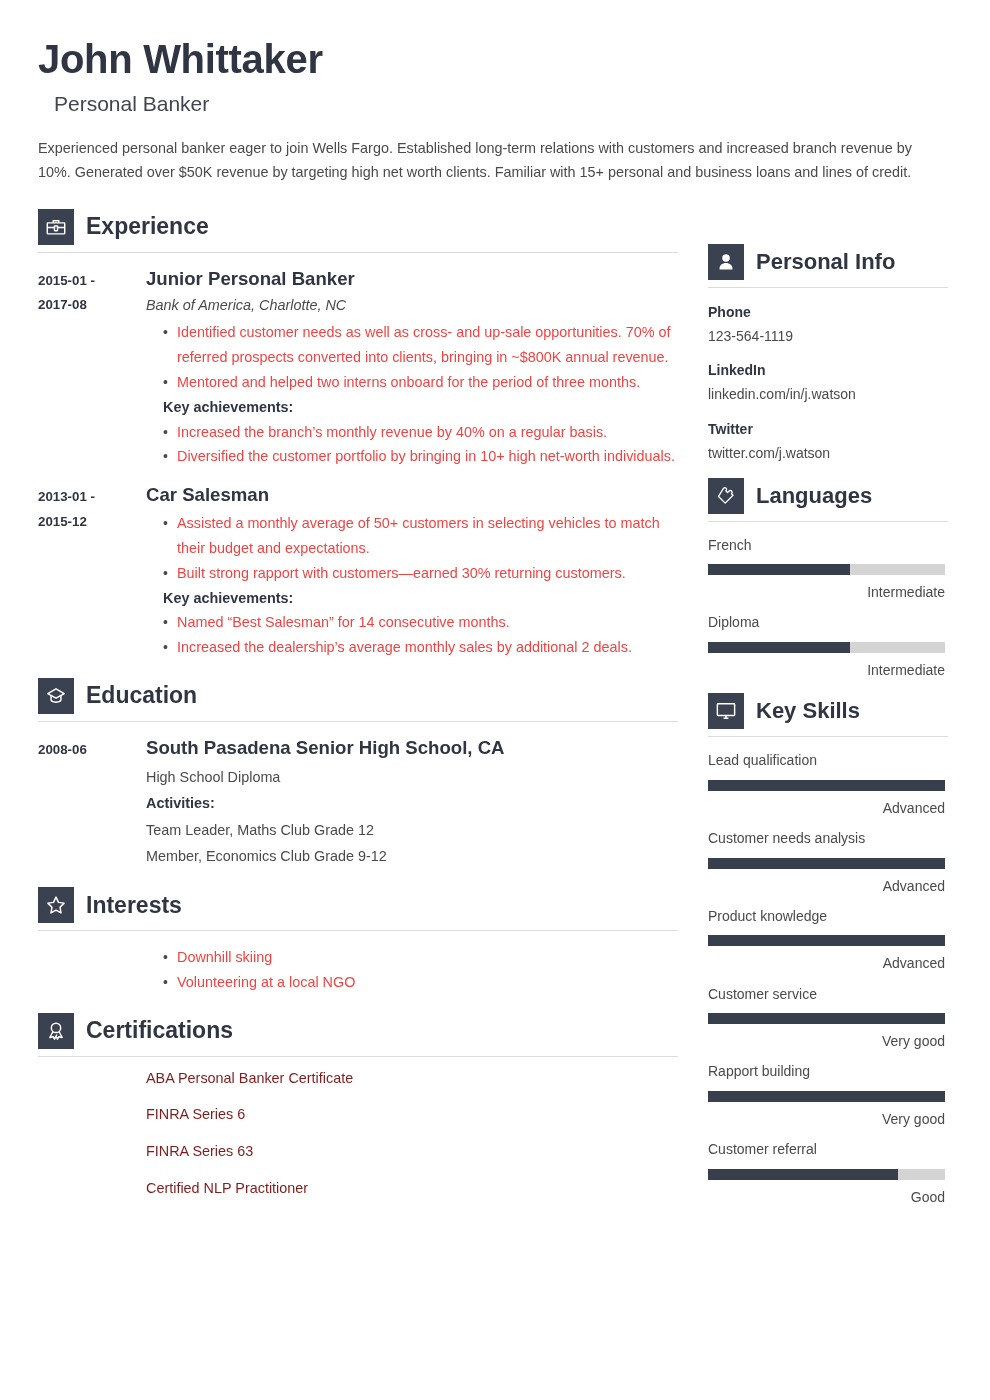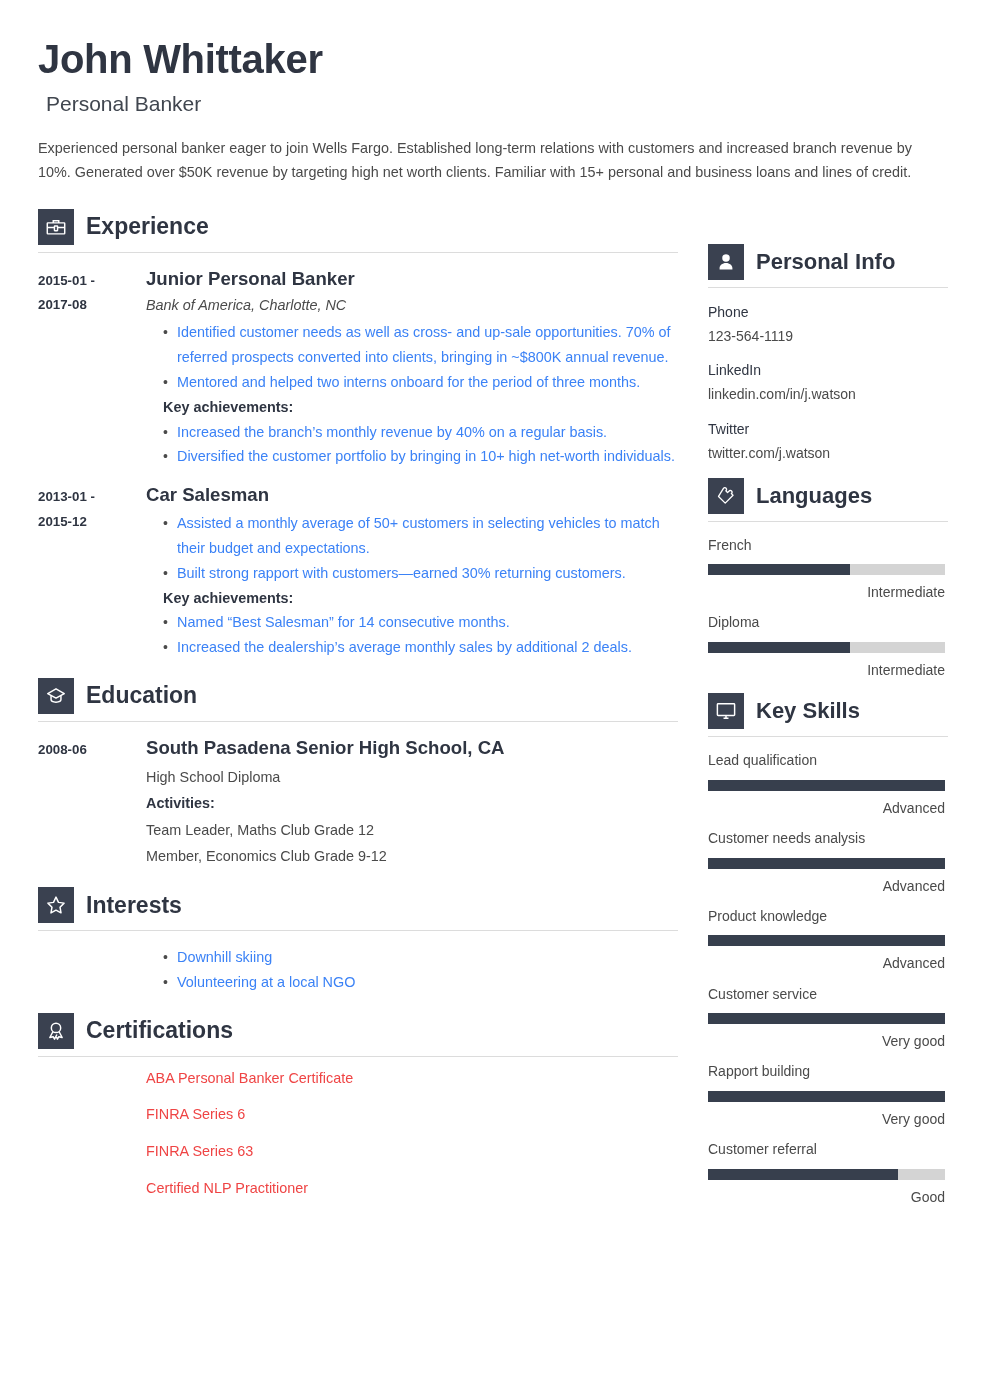--- a/index.html
+++ b/index.html
@@ -22,21 +22,21 @@
     font-weight: bold;
     color: #2f3542;
     letter-spacing: -0.3px;
     line-height: 1.05;
     margin: 0 0 12px 0;
   }
   .jobtitle {
     font-size: 21px;
     font-weight: normal;
     color: #40464f;
-    margin: 0 0 22px 8px;
+    margin: 0 0 22px 16px;
     line-height: 1.1;
   }
   .summary {
     font-size: 14.4px;
     line-height: 1.65;
     color: #4a4a4a;
     margin: 0 0 24px 0;
     max-width: 915px;
   }
 
@@ -100,21 +100,21 @@
     margin-bottom: 4px;
   }
   ul.bullets {
     margin: 0 0 0 0;
     padding: 0 0 0 17px;
     list-style: none;
   }
   ul.bullets li {
     font-size: 14.4px;
     line-height: 1.72;
-    color: #3b82f6;
+    color: #ef4444;
     position: relative;
     padding-left: 14px;
   }
   ul.bullets li::before {
     content: "\2022";
     position: absolute;
     left: 0; top: 0;
     color: #4a4a4a;
     font-size: 14px;
   }
@@ -131,29 +131,29 @@
     color: #4a4a4a;
   }
   .plain-line.bold { font-weight: bold; color: #2f3542; }
 
   
   .interests-wrap { padding-left: 108px; }
   .certs-wrap { padding-left: 108px; }
   .cert-item {
     font-size: 14.4px;
     line-height: 1.1;
-    color: #ef4444;
+    color: #7f1d1d;
     margin-bottom: 21px;
   }
 
   
   .info-block { margin-bottom: 14px; }
   .info-label {
     font-size: 14px;
-    font-weight: normal;
+    font-weight: bold;
     color: #2f3542;
     line-height: 1.5;
     margin-bottom: 4px;
   }
   .info-value {
     font-size: 14px;
     color: #4a4a4a;
     line-height: 1.4;
   }
 

